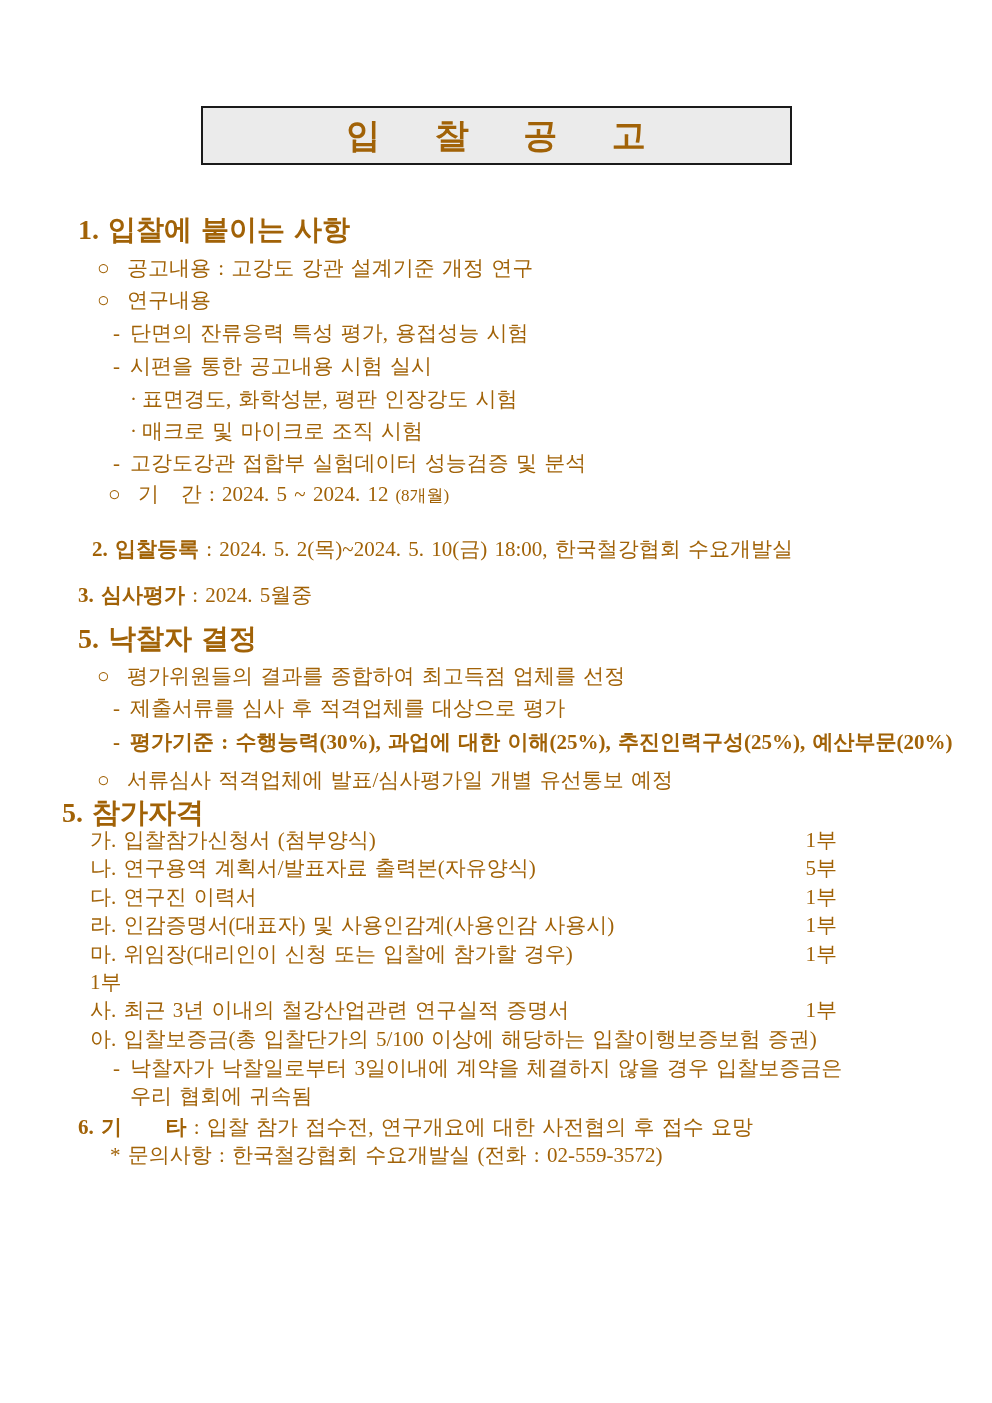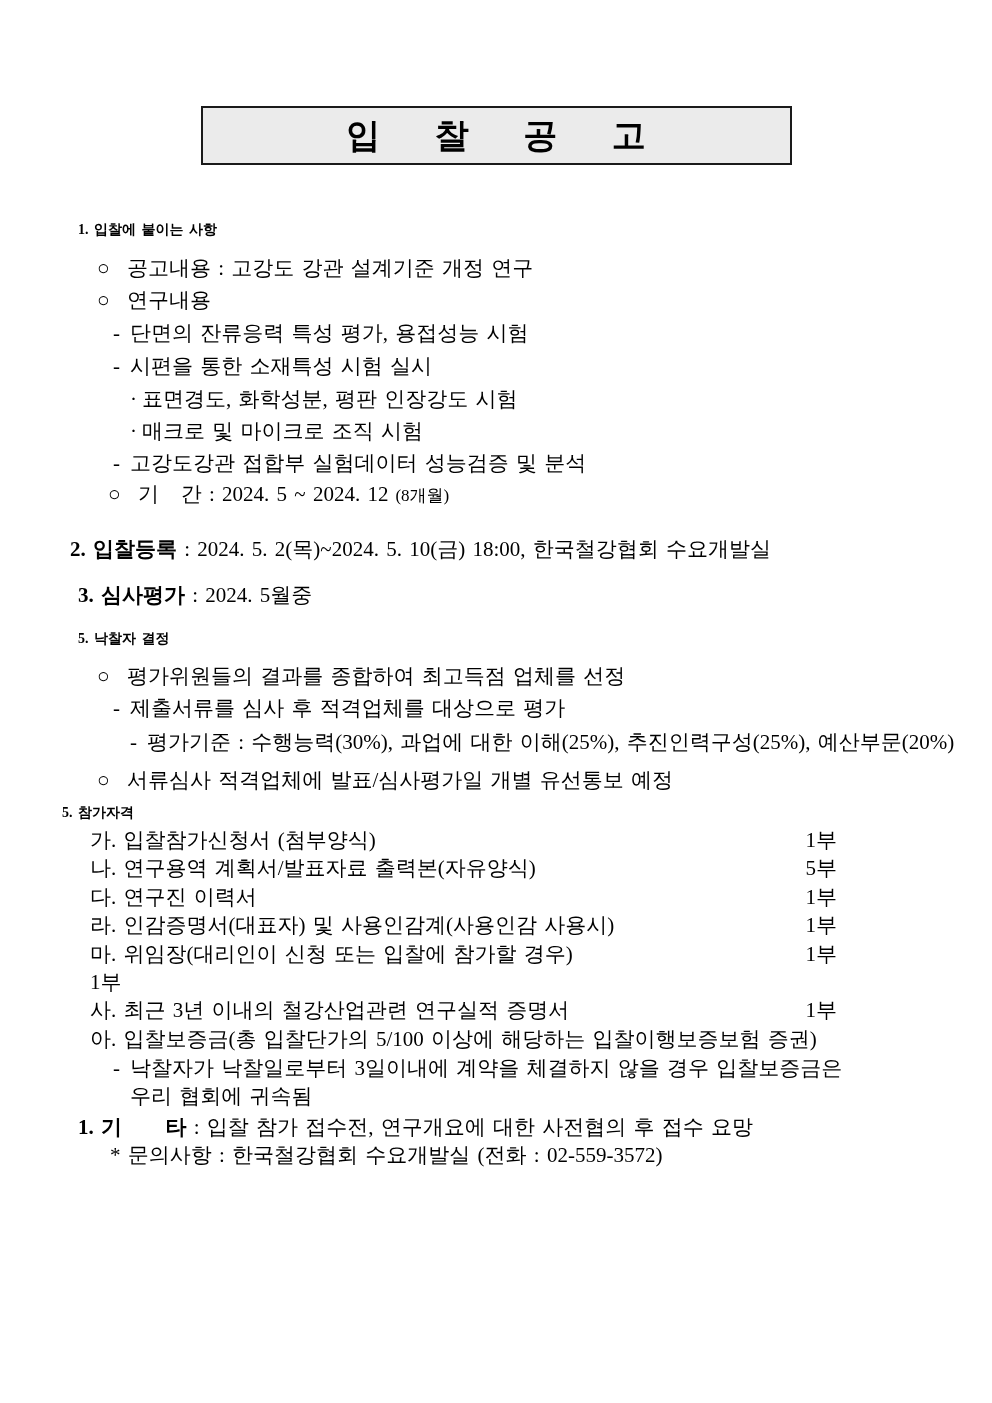--- a/index.html
+++ b/index.html
@@ -2,21 +2,21 @@
 <html><head>
 <meta charset="utf-8">
 <style>
   html, body { margin: 0; padding: 0; background: #fff; }
   .page {
     position: relative;
     width: 992px;
     height: 1403px;
     background: #ffffff;
     font-family: "Liberation Serif", "DejaVu Serif", serif;
-    color: #000000;
+    color: #a16207;
     overflow: hidden;
   }
   .title-box {
     position: absolute;
     left: 201px;
     top: 106px;
     width: 591px;
     height: 59px;
     box-sizing: border-box;
     background: #ebebeb;
@@ -32,21 +32,21 @@
     white-space: pre;
     letter-spacing: 1px;
   }
   .line {
     position: absolute;
     font-size: 21px;
     line-height: 27px;
     white-space: pre;
     word-spacing: 2px;
   }
-  .heading { font-size: 14px; font-weight: bold; text-align: right; }
+  .heading { font-size: 28px; font-weight: bold; text-align: right; }
   .blabel { font-weight: bold; }
   .bullet { display: inline-block; }
   .b-circ { width: 30px; }
   .b-dash { width: 17px; }
   .b-dot  { width: 12px; }
   .small-suffix { font-size: 17px; margin-left: 7px; }
   .qrow {
     position: absolute;
     left: 90px;
     width: 747px;
@@ -70,41 +70,41 @@
   </div>
 
   <div class="line heading" style="top:216px; left:78px;">1. 입찰에 붙이는 사항</div>
 
   <div class="line" style="top:255px; left:97px;"><span class="bullet b-circ">○</span><span>공고내용 : 고강도 강관 설계기준 개정 연구</span></div>
 
   <div class="line" style="top:287px; left:97px;"><span class="bullet b-circ">○</span><span>연구내용</span></div>
 
   <div class="line" style="top:320px; left:113px;"><span class="bullet b-dash">-</span><span>단면의 잔류응력 특성 평가, 용접성능 시험</span></div>
 
-  <div class="line" style="top:353px; left:113px;"><span class="bullet b-dash">-</span><span>시편을 통한 소재특성 시험 실시</span></div>
+  <div class="line" style="top:353px; left:113px;"><span class="bullet b-dash">-</span><span>시편을 통한 공고내용 시험 실시</span></div>
 
   <div class="line" style="top:386px; left:130px;"><span class="bullet b-dot">·</span><span>표면경도, 화학성분, 평판 인장강도 시험</span></div>
 
   <div class="line" style="top:418px; left:130px;"><span class="bullet b-dot">·</span><span>매크로 및 마이크로 조직 시험</span></div>
 
   <div class="line" style="top:450px; left:113px;"><span class="bullet b-dash">-</span><span>고강도강관 접합부 실험데이터 성능검증 및 분석</span></div>
 
   <div class="line" style="top:481px; left:80px;margin-left:28px;"><span class="bullet b-circ">○</span><span>기   간 : 2024. 5 ~ 2024. 12</span><span class="small-suffix">(8개월)</span></div>
 
-  <div class="line" style="top:536px; left:70px;text-align:center;"><span class="blabel">2. 입찰등록</span><span> : 2024. 5. 2(목)~2024. 5. 10(금) 18:00, 한국철강협회 수요개발실</span></div>
+  <div class="line" style="top:536px; left:92px;text-align:center;"><span class="blabel">2. 입찰등록</span><span> : 2024. 5. 2(목)~2024. 5. 10(금) 18:00, 한국철강협회 수요개발실</span></div>
 
   <div class="line" style="top:582px; left:78px;"><span class="blabel">3. 심사평가</span><span> : 2024. 5월중</span></div>
 
   <div class="line heading" style="top:625px; left:78px;">5. 낙찰자 결정</div>
 
   <div class="line" style="top:663px; left:97px;"><span class="bullet b-circ">○</span><span>평가위원들의 결과를 종합하여 최고득점 업체를 선정</span></div>
 
   <div class="line" style="top:695px; left:113px;"><span class="bullet b-dash">-</span><span>제출서류를 심사 후 적격업체를 대상으로 평가</span></div>
 
-  <div class="line" style="top:729px; left:130px;"><span class="bullet b-dash">-</span><span>평가기준 : 수행능력(30%), 과업에 대한 이해(25%), 추진인력구성(25%), 예산부문(20%)</span></div>
+  <div class="line" style="top:729px; left:113px;font-weight:bold;"><span class="bullet b-dash">-</span><span>평가기준 : 수행능력(30%), 과업에 대한 이해(25%), 추진인력구성(25%), 예산부문(20%)</span></div>
 
   <div class="line" style="top:759px; left:97px;margin-top:8px;"><span class="bullet b-circ">○</span><span>서류심사 적격업체에 발표/심사평가일 개별 유선통보 예정</span></div>
 
   <div class="line heading" style="top:799px; left:62px;">5. 참가자격</div>
 
   <div class="qrow" style="top:827px;"><span class="qlabel">가. 입찰참가신청서 (첨부양식)</span><span class="qcount">1부</span></div>
 
   <div class="qrow" style="top:855px;"><span class="qlabel">나. 연구용역 계획서/발표자료 출력본(자유양식)</span><span class="qcount">5부</span></div>
 
   <div class="qrow" style="top:884px;"><span class="qlabel">다. 연구진 이력서</span><span class="qcount">1부</span></div>
@@ -116,17 +116,17 @@
   <div class="qrow" style="top:969px;"><span class="qcount">1부</span></div>
 
   <div class="qrow" style="top:997px;"><span class="qlabel">사. 최근 3년 이내의 철강산업관련 연구실적 증명서</span><span class="qcount">1부</span></div>
 
   <div class="qrow" style="top:1026px;"><span class="qlabel">아. 입찰보증금(총 입찰단가의 5/100 이상에 해당하는 입찰이행보증보험 증권)</span><span class="qcount"></span></div>
 
   <div class="line" style="top:1055px; left:113px;"><span class="bullet b-dash">-</span><span>낙찰자가 낙찰일로부터 3일이내에 계약을 체결하지 않을 경우 입찰보증금은</span></div>
 
   <div class="line" style="top:1083px; left:130px;">우리 협회에 귀속됨</div>
 
-  <div class="line" style="top:1114px; left:78px;"><span class="blabel">1. 기      타</span><span> : 입찰 참가 접수전, 연구개요에 대한 사전협의 후 접수 요망</span></div>
+  <div class="line" style="top:1114px; left:78px;"><span class="blabel">6. 기      타</span><span> : 입찰 참가 접수전, 연구개요에 대한 사전협의 후 접수 요망</span></div>
 
   <div class="line" style="top:1142px; left:110px;font-family:Liberation Serif, serif;">* 문의사항 : 한국철강협회 수요개발실 (전화 : 02-559-3572)</div>
 
 </div>
 
 </body></html>

